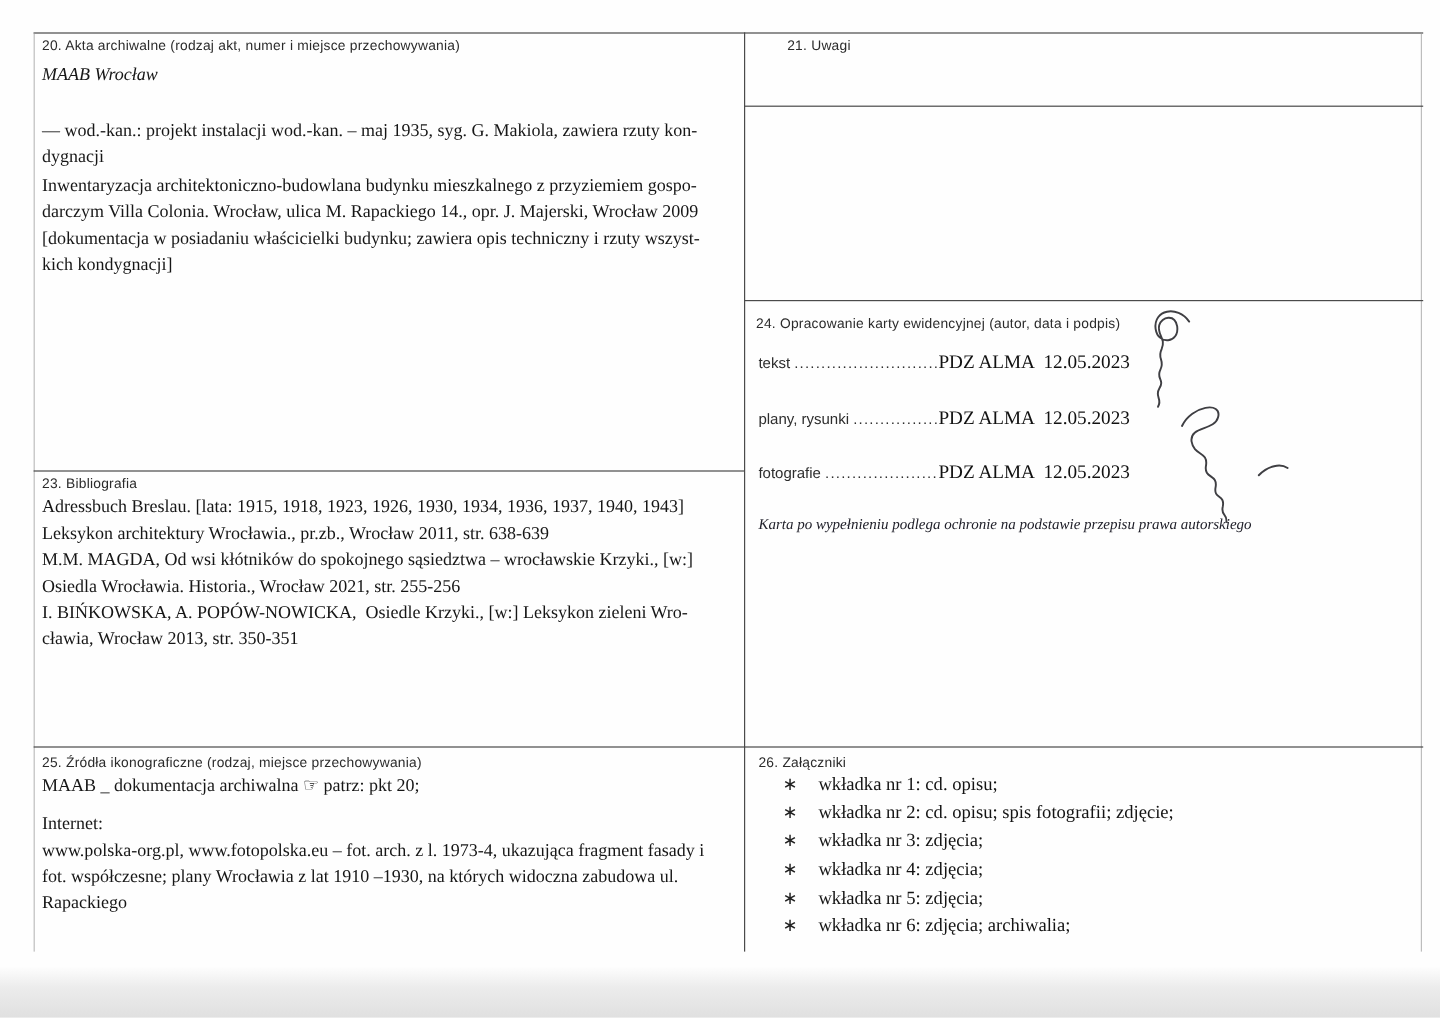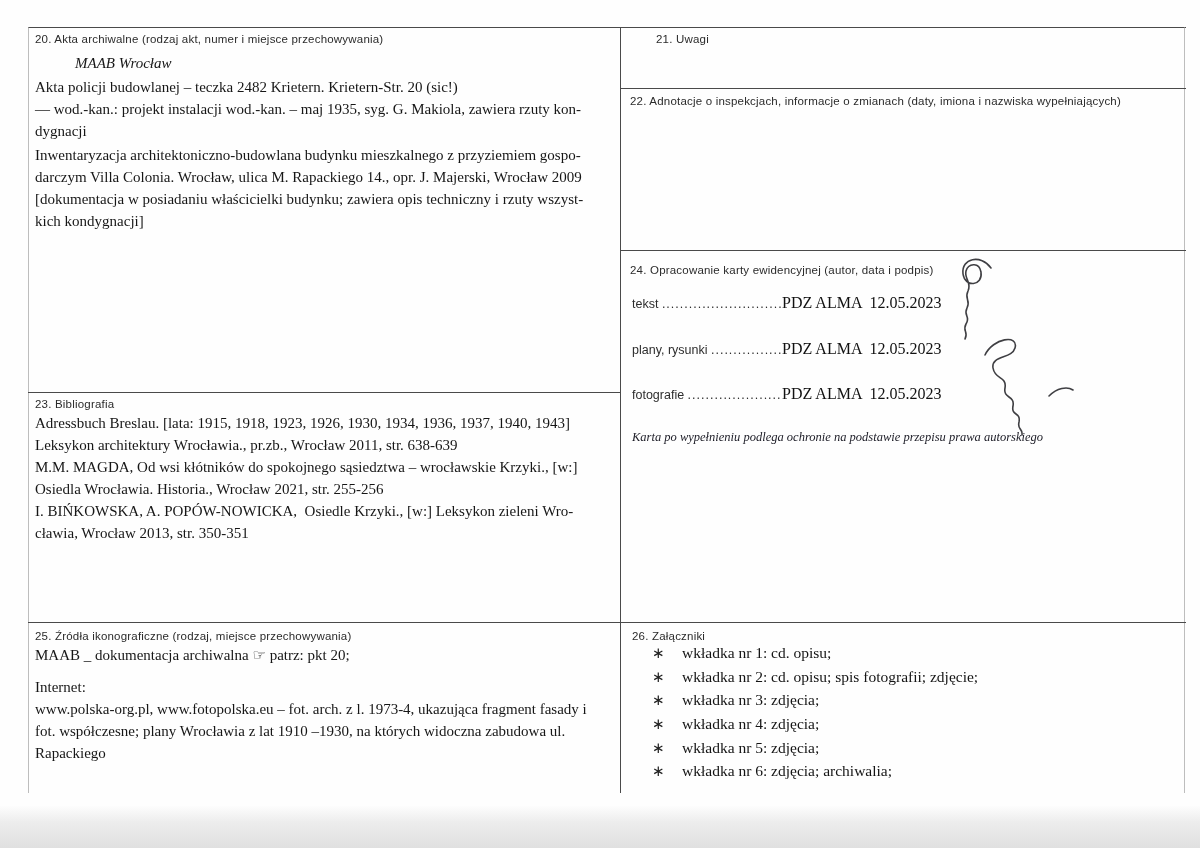--- a/index.html
+++ b/index.html
@@ -50,32 +50,30 @@
   <div class="hline" style="left:28px;top:27px;width:1158px;"></div>
   <div class="vline" style="left:620px;top:27px;height:766px;"></div>
   <div class="vline faint" style="left:28px;top:27px;height:766px;"></div>
   <div class="vline faint" style="left:1184px;top:27px;height:766px;"></div>
   <div class="hline" style="left:620px;top:88px;width:566px;"></div>
   <div class="hline" style="left:620px;top:250px;width:566px;"></div>
   <div class="hline" style="left:28px;top:392px;width:592px;"></div>
   <div class="hline" style="left:28px;top:622px;width:1158px;"></div>
 
   <div class="sec-header" style="left:35px;top:33px;">20. Akta archiwalne (rodzaj akt, numer i miejsce przechowywania)</div>
-  <div class="body-block italic" style="left:35px;top:52px;margin-left:40px;">MAAB Wrocław</div>
-  <div class="body-block" style="left:35px;top:76px;">Akta policji budowlanej – teczka 2482 Krietern. Krietern-Str. 20 (sic!)</div>
+  <div class="body-block italic" style="left:35px;top:52px;">MAAB Wrocław</div>
   <div class="body-block" style="left:35px;top:98px;">— wod.-kan.: projekt instalacji wod.-kan. – maj 1935, syg. G. Makiola, zawiera rzuty kon-
 dygnacji</div>
   <div class="body-block" style="left:35px;top:144px;">Inwentaryzacja architektoniczno-budowlana budynku mieszkalnego z przyziemiem gospo-
 darczym Villa Colonia. Wrocław, ulica M. Rapackiego 14., opr. J. Majerski, Wrocław 2009
 [dokumentacja w posiadaniu właścicielki budynku; zawiera opis techniczny i rzuty wszyst-
 kich kondygnacji]</div>
 
   <div class="sec-header" style="left:630px;top:33px;margin-left:26px;">21. Uwagi</div>
 
-  <div class="sec-header" style="left:630px;top:95px;">22. Adnotacje o inspekcjach, informacje o zmianach (daty, imiona i nazwiska wypełniających)</div>
 
   <div class="sec-header" style="left:35px;top:398px;">23. Bibliografia</div>
   <div class="body-block" style="left:35px;top:412px;">Adressbuch Breslau. [lata: 1915, 1918, 1923, 1926, 1930, 1934, 1936, 1937, 1940, 1943]
 Leksykon architektury Wrocławia., pr.zb., Wrocław 2011, str. 638-639
 M.M. MAGDA, Od wsi kłótników do spokojnego sąsiedztwa – wrocławskie Krzyki., [w:]
 Osiedla Wrocławia. Historia., Wrocław 2021, str. 255-256
 I. BIŃKOWSKA, A. POPÓW-NOWICKA,  Osiedle Krzyki., [w:] Leksykon zieleni Wro-
 cławia, Wrocław 2013, str. 350-351</div>
 
   <div class="sec-header" style="left:630px;top:264px;">24. Opracowanie karty ewidencyjnej (autor, data i podpis)</div>

